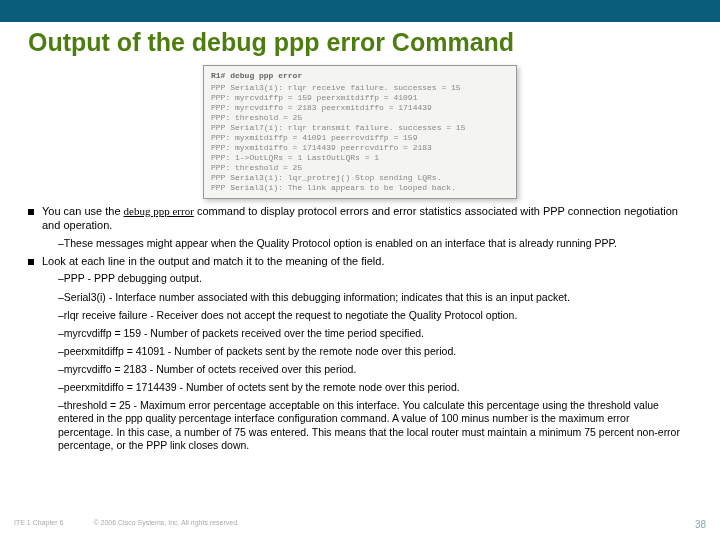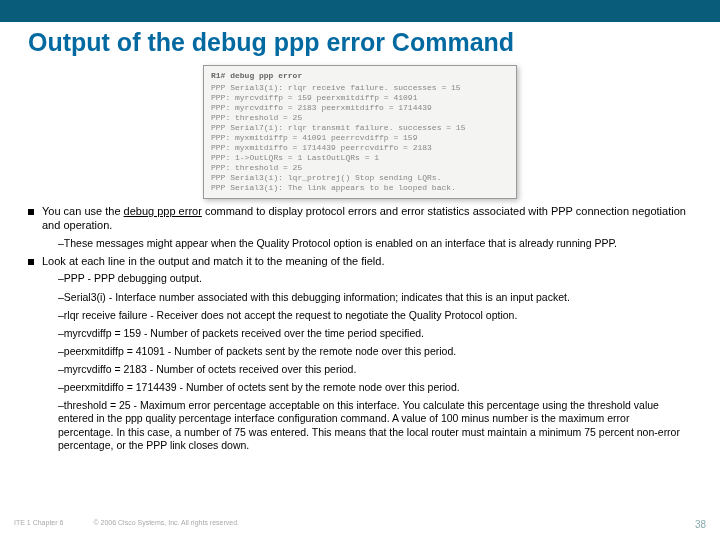--- a/index.html
+++ b/index.html
@@ -12,21 +12,21 @@
     overflow: hidden;
   }
   .topbar {
     width: 100%;
     height: 22px;
     background: #0a5d7a;
   }
   .title {
     font-size: 25px;
     font-weight: bold;
-    color: #0369a1;
+    color: #4d7c0f;
     padding: 6px 0 4px 28px;
   }
   .screenshot-wrap {
     width: 314px;
     margin: 4px auto 6px auto;
     position: relative;
   }
   .terminal {
     border: 1px solid #999;
     background: #f4f4f2;
@@ -99,21 +99,21 @@
         <div>PPP: threshold = 25</div>
         <div>PPP Serial3(i): lqr_protrej() Stop sending LQRs.</div>
         <div>PPP Serial3(i): The link appears to be looped back.</div>
       </div>
   </div>
 </div>
 
 <div class="content" id="content-area">
     <div class="bullet">
       <div class="sq"></div>
-      <div class="txt"><span>You can use the </span><span style="text-decoration: underline;">debug ppp error</span><span> command to display protocol errors and error statistics associated with PPP connection negotiation and operation.</span></div>
+      <div class="txt"><span>You can use the </span><span style="text-decoration: underline; font-family: Liberation Serif, serif;">debug ppp error</span><span> command to display protocol errors and error statistics associated with PPP connection negotiation and operation.</span></div>
     </div>
     <div class="">
       <div class="sub">–These messages might appear when the Quality Protocol option is enabled on an interface that is already running PPP.</div>
     </div>
     <div class="bullet">
       <div class="sq"></div>
       <div class="txt"><span>Look at each line in the output and match it to the meaning of the field.</span></div>
     </div>
     <div class="sub2list">
       <div class="sub">–PPP - PPP debugging output.</div>

